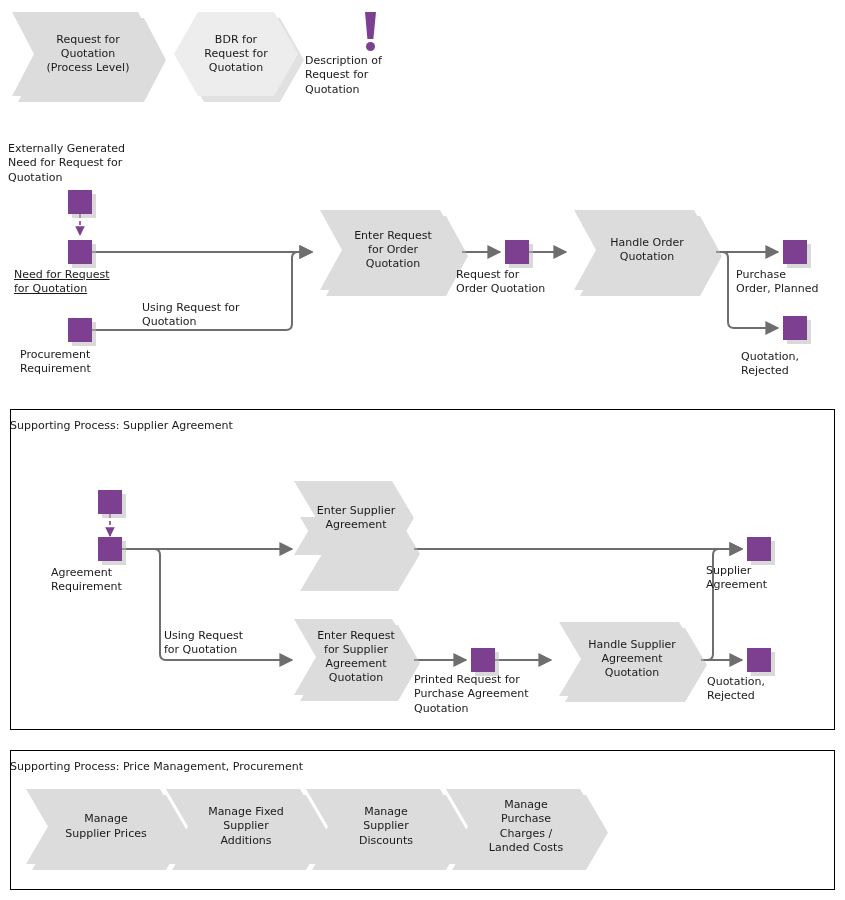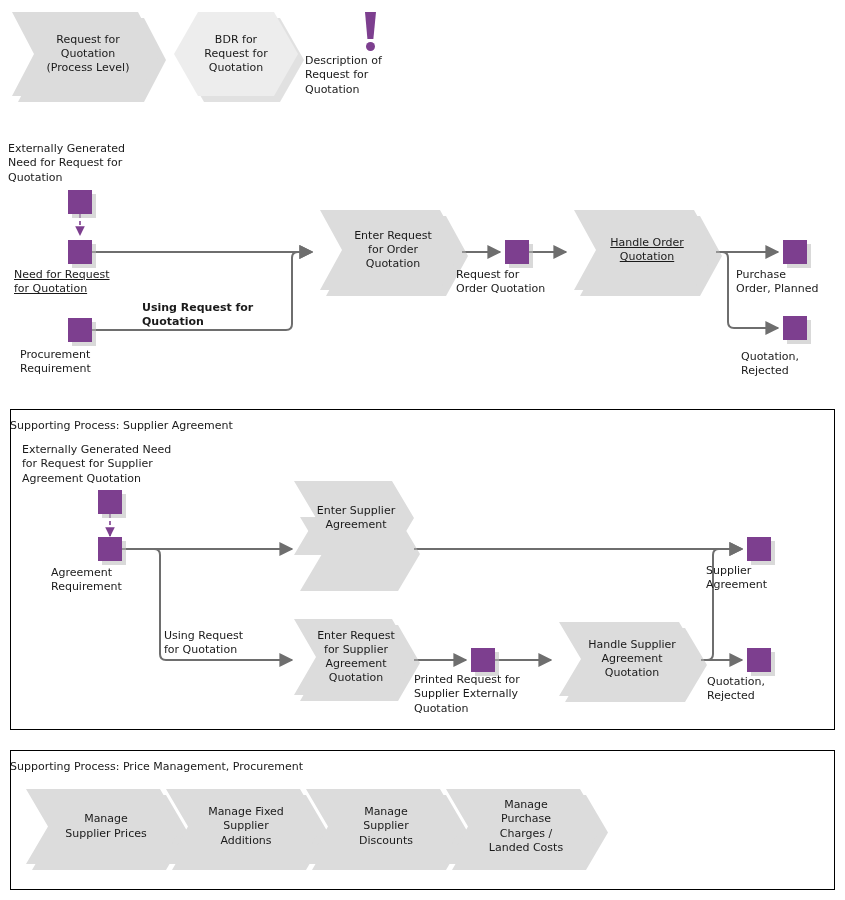--- a/index.html
+++ b/index.html
@@ -148,57 +148,54 @@
   <div class="sq-shadow" style="left:72px;top:244px;"></div>
   <div class="sq" style="left:68px;top:240px;"></div>
   <div class="lbl" style="left: 14px; top: 268px; width: 128px; white-space: pre-line; text-decoration: underline;">Need for Request
 for Quotation</div>
 
   <div class="sq-shadow" style="left:72px;top:322px;"></div>
   <div class="sq" style="left:68px;top:318px;"></div>
   <div class="lbl" style="left: 20px; top: 348px; width: 116px; white-space: pre-line;">Procurement
 Requirement</div>
 
-  <div class="lbl" style="left: 142px; top: 301px; width: 135px; white-space: pre-line; font-weight: bold;">Using Request for
+  <div class="lbl" style="left: 142px; top: 301px; width: 135px; white-space: pre-line;">Using Request for
 Quotation</div>
 
   <div class="chev-shadow" style="left:326px;top:216px;width:142px;height:80px;"></div>
   <div class="chev" style="left:320px;top:210px;width:142px;height:80px;">
     <span class="ctext" style="white-space: pre-line;">Enter Request
 for Order
 Quotation</span>
   </div>
 
   <div class="sq-shadow" style="left:509px;top:244px;"></div>
   <div class="sq" style="left:505px;top:240px;"></div>
   <div class="lbl" style="left: 456px; top: 268px; width: 122px; white-space: pre-line;">Request for
 Order Quotation</div>
 
   <div class="chev-shadow" style="left:580px;top:216px;width:142px;height:80px;"></div>
   <div class="chev" style="left:574px;top:210px;width:142px;height:80px;">
-    <span class="ctext" style="white-space: pre-line; text-decoration: underline;">Handle Order
+    <span class="ctext" style="white-space: pre-line;">Handle Order
 Quotation</span>
   </div>
 
   <div class="sq-shadow" style="left:787px;top:244px;"></div>
   <div class="sq" style="left:783px;top:240px;"></div>
   <div class="lbl" style="left: 736px; top: 268px; width: 118px; white-space: pre-line;">Purchase
 Order, Planned</div>
 
   <div class="sq-shadow" style="left:787px;top:320px;"></div>
   <div class="sq" style="left:783px;top:316px;"></div>
   <div class="lbl" style="left: 741px; top: 350px; width: 104px; white-space: pre-line;">Quotation,
 Rejected</div>
 
   <div class="group" style="left:10px;top:409px;width:825px;height:321px;"></div>
   <div class="group-title" style="left:10px;top:419px;width:825px;">Supporting Process: Supplier Agreement</div>
 
-  <div class="lbl" style="left: 22px; top: 443px; width: 178px; white-space: pre-line;">Externally Generated Need
-for Request for Supplier
-Agreement Quotation</div>
 
   <div class="sq-shadow" style="left:102px;top:494px;"></div>
   <div class="sq" style="left:98px;top:490px;"></div>
 
   <div class="sq-shadow" style="left:102px;top:541px;"></div>
   <div class="sq" style="left:98px;top:537px;"></div>
   <div class="lbl" style="left: 51px; top: 566px; width: 118px; white-space: pre-line;">Agreement
 Requirement</div>
 
   <div class="lbl" style="left: 164px; top: 629px; width: 112px; white-space: pre-line;">Using Request
@@ -214,21 +211,21 @@
   <div class="chev" style="left:294px;top:619px;width:120px;height:76px;">
     <span class="ctext" style="white-space: pre-line;">Enter Request
 for Supplier
 Agreement
 Quotation</span>
   </div>
 
   <div class="sq-shadow" style="left:475px;top:652px;"></div>
   <div class="sq" style="left:471px;top:648px;"></div>
   <div class="lbl" style="left: 414px; top: 673px; width: 140px; white-space: pre-line;">Printed Request for
-Supplier Externally
+Purchase Agreement
 Quotation</div>
 
   <div class="chev-shadow" style="left:565px;top:628px;width:142px;height:74px;"></div>
   <div class="chev" style="left:559px;top:622px;width:142px;height:74px;">
     <span class="ctext" style="white-space: pre-line;">Handle Supplier
 Agreement
 Quotation</span>
   </div>
 
   <div class="sq-shadow" style="left:751px;top:541px;"></div>

